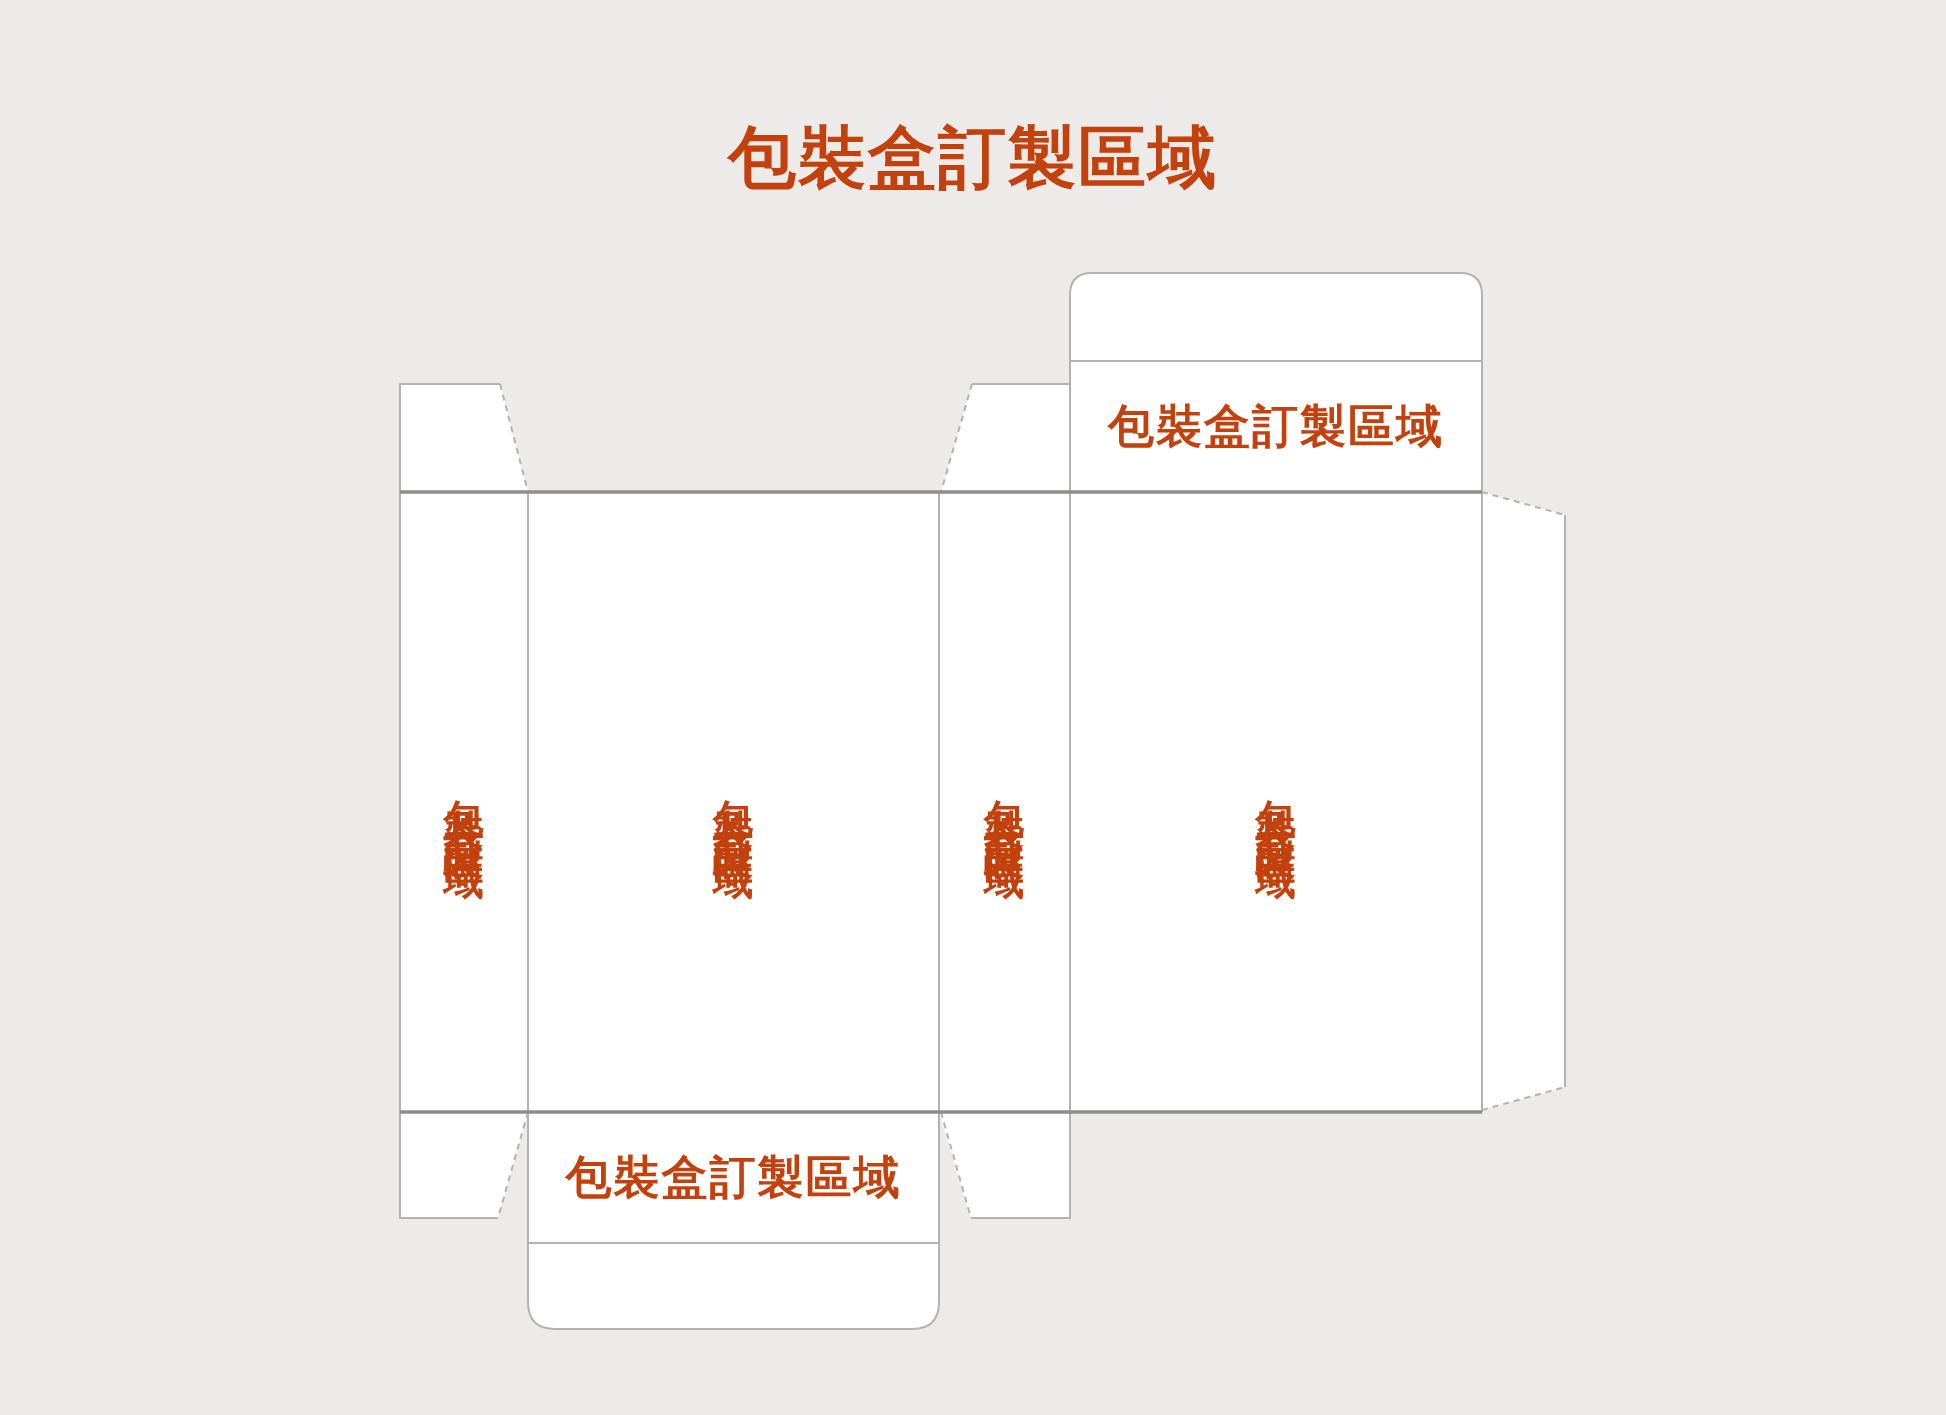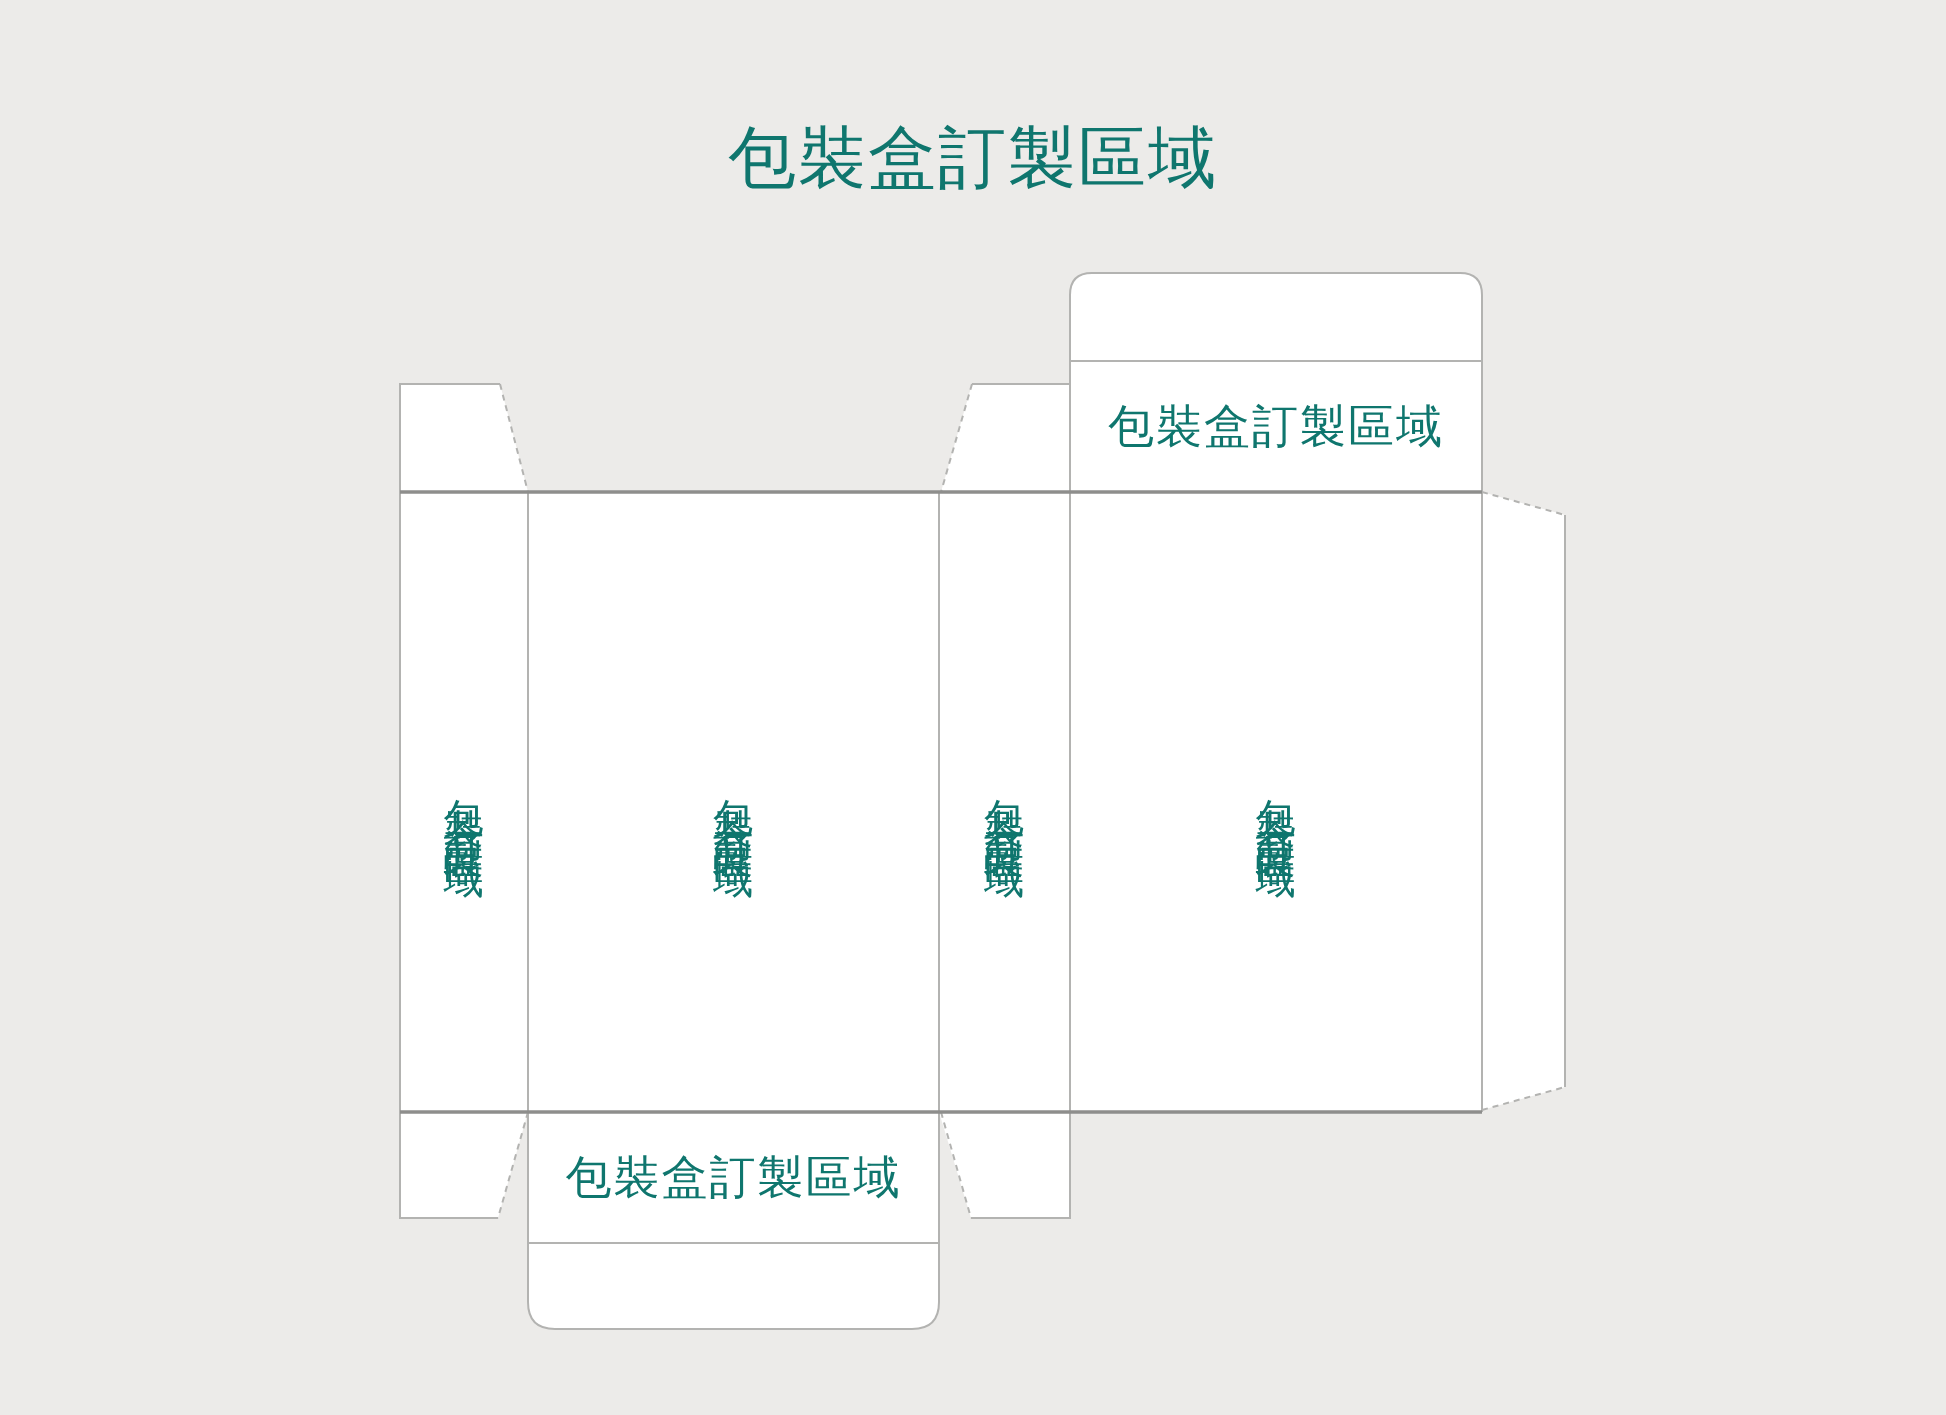--- a/index.html
+++ b/index.html
@@ -4,21 +4,21 @@
 <style>
   html,body{margin:0;padding:0;}
   body{font-family:"Liberation Sans","DejaVu Sans",sans-serif;}
   #stage{
     position:relative;
     width:1946px;height:1415px;
     background:#ecebe9;
     overflow:hidden;
   }
   #dieline-svg{position:absolute;left:0;top:0;}
-  .txt{position:absolute;color:#0f766e;font-weight:normal;}
+  .txt{position:absolute;color:#c2410c;font-weight:bold;}
   #page-title{
     left:0;top:112px;width:1946px;height:90px;
     font-size:68px;letter-spacing:2px;
     text-align:center;line-height:90px;
   }
   .strip-label{
     display:flex;align-items:center;justify-content:center;
     font-size:46px;letter-spacing:2px;
   }
   #top-strip-label{left:1070px;top:361px;width:412px;height:131px;}

